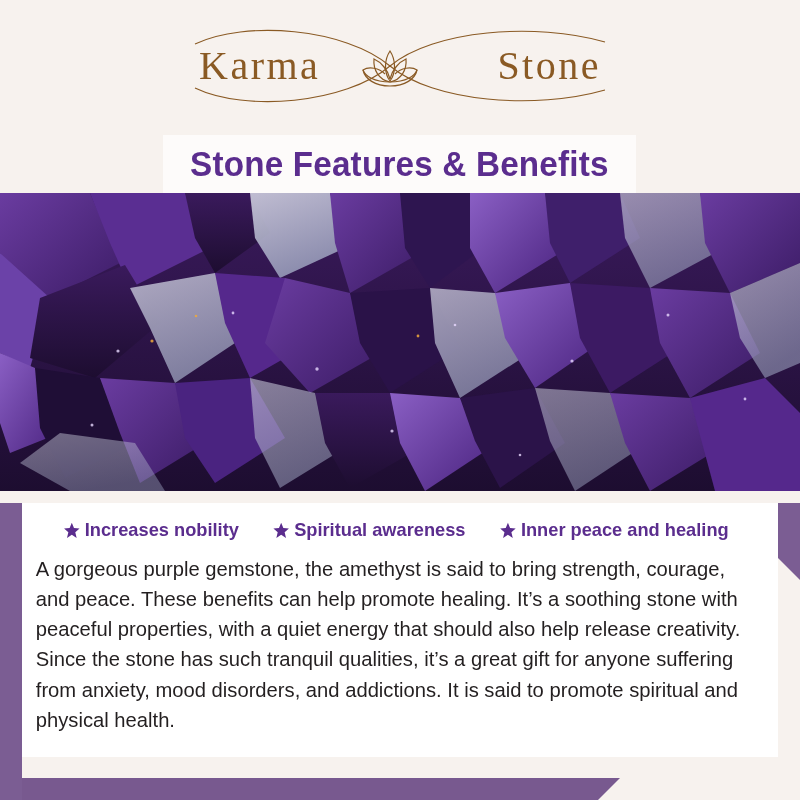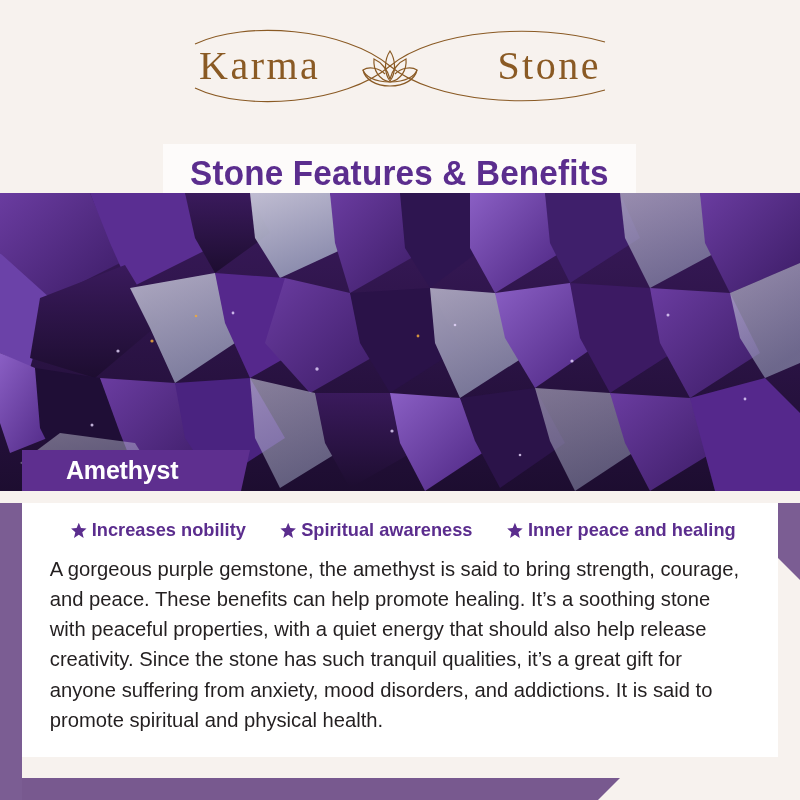--- a/index.html
+++ b/index.html
@@ -52,21 +52,21 @@
     width:100%; justify-content:space-between; padding:0 14px;
   }
   .logo-word { white-space:nowrap; }
 
   
   .title-band {
     position:absolute; top:118px; left:0; width:800px; height:75px;
     background:#f7f2ee;
   }
   .title-plate {
-    position:absolute; left:163px; top:26px; width:473px; height:58px;
+    position:absolute; left:163px; top:17px; width:473px; height:58px;
     background:#fdfbfa;
     display:flex; align-items:center; justify-content:center;
   }
   .title-text {
     font-family:"Liberation Sans Narrow","Liberation Sans", sans-serif;
     font-weight:bold;
     font-size:35px;
     color:#5b2d8e;
     letter-spacing:0.2px;
     transform:scaleX(0.95);
@@ -96,21 +96,21 @@
     font-size:25px;
     letter-spacing:-0.2px;
   }
   .cream-strip {
     position:absolute; top:491px; left:0; width:800px; height:12px;
     background:#f7f2ee;
   }
   .body-inner {
     position:absolute; top:503px; left:22px; width:756px; height:254px;
     background:#ffffff;
-    padding:16px 14px 0 14px;
+    padding:16px 14px 0 0;
   }
 
   .benefits {
     display:flex; align-items:center; justify-content:center;
     gap:26px; margin-bottom:13px; padding-left:8px;
   }
   .benefit {
     display:flex; align-items:center; gap:5px;
     color:#5b2d8e;
     font-family:"Liberation Sans Narrow","Liberation Sans", sans-serif;
@@ -240,23 +240,20 @@
           <circle cx="520" cy="262" r="1.3"></circle>
       </g>
       <g fill="#f0a93c" opacity="0.85">
         <circle cx="152" cy="148" r="1.6"></circle>
           <circle cx="196" cy="123" r="1.3"></circle>
         <circle cx="418" cy="143" r="1.4"></circle>
       </g>
     </svg>
   </div>
 
-  <div class="stone-banner">
-    <span class="stone-banner-label">Amethyst</span>
-  </div>
 
   <div class="cream-strip"></div>
   <div class="body-inner">
 
     <div class="benefits">
       <div class="benefit">
         <svg class="star" viewBox="0 0 24 24">
           <polygon points="12,1 15.2,8.6 23.4,9.2 17.1,14.5 19.1,22.5 12,18.1 4.9,22.5 6.9,14.5 0.6,9.2 8.8,8.6" fill="#5b2d8e"></polygon>
         </svg>
         <span>Increases nobility</span>

